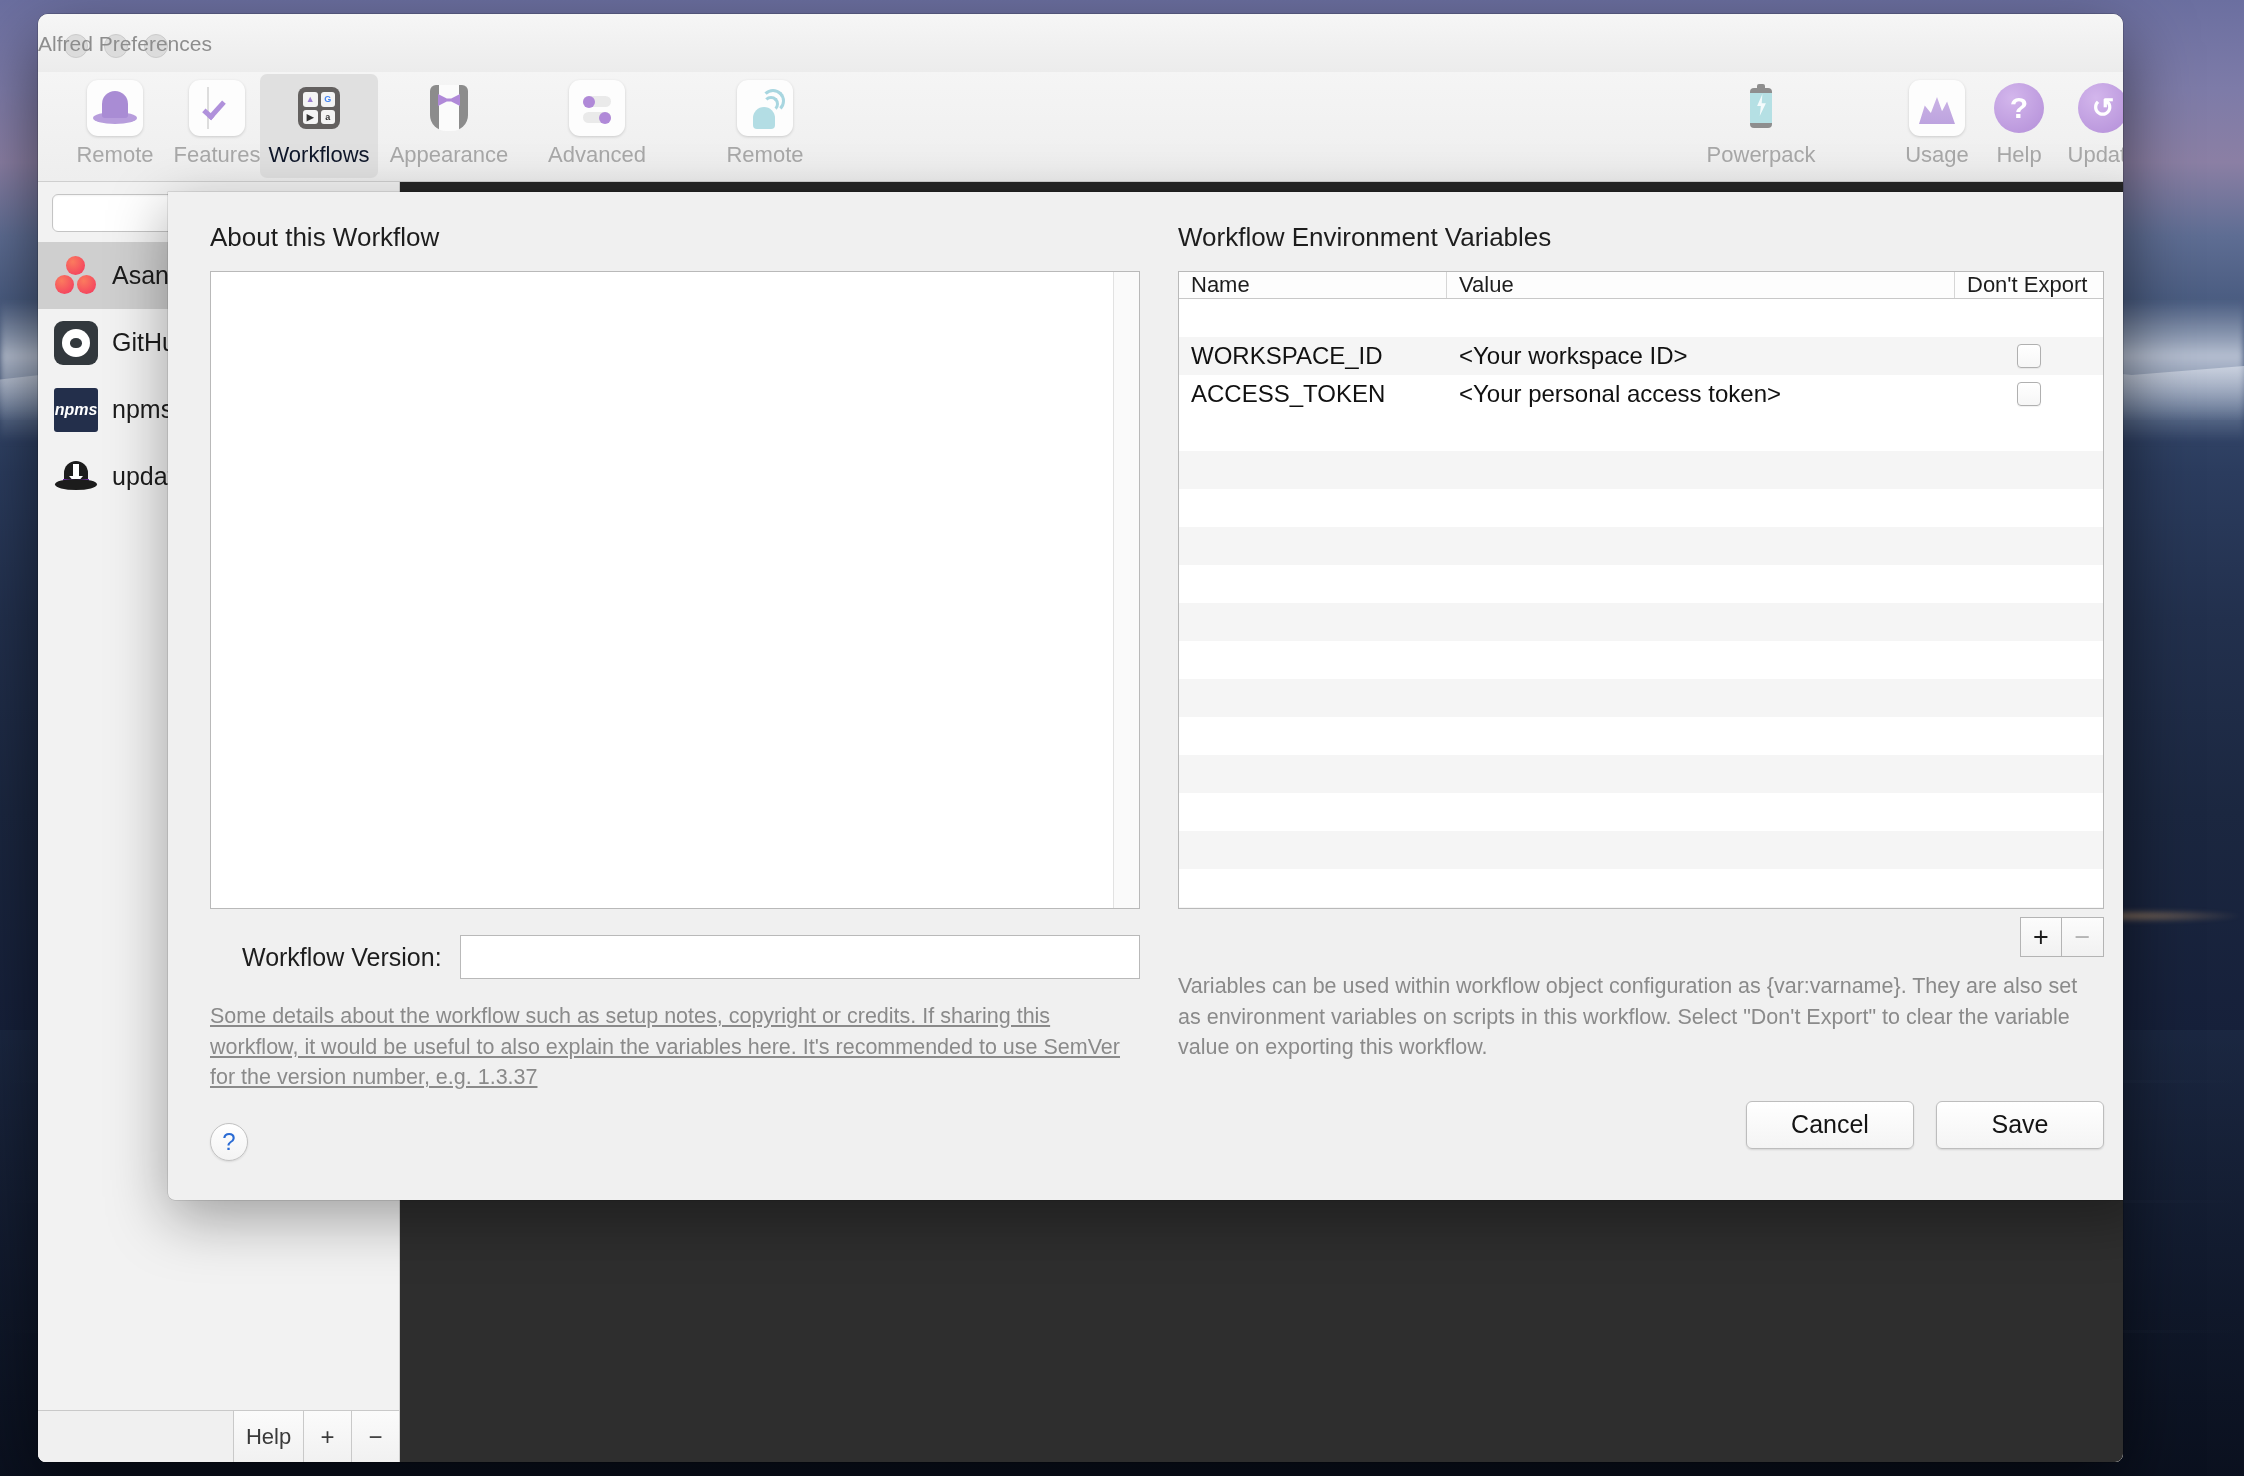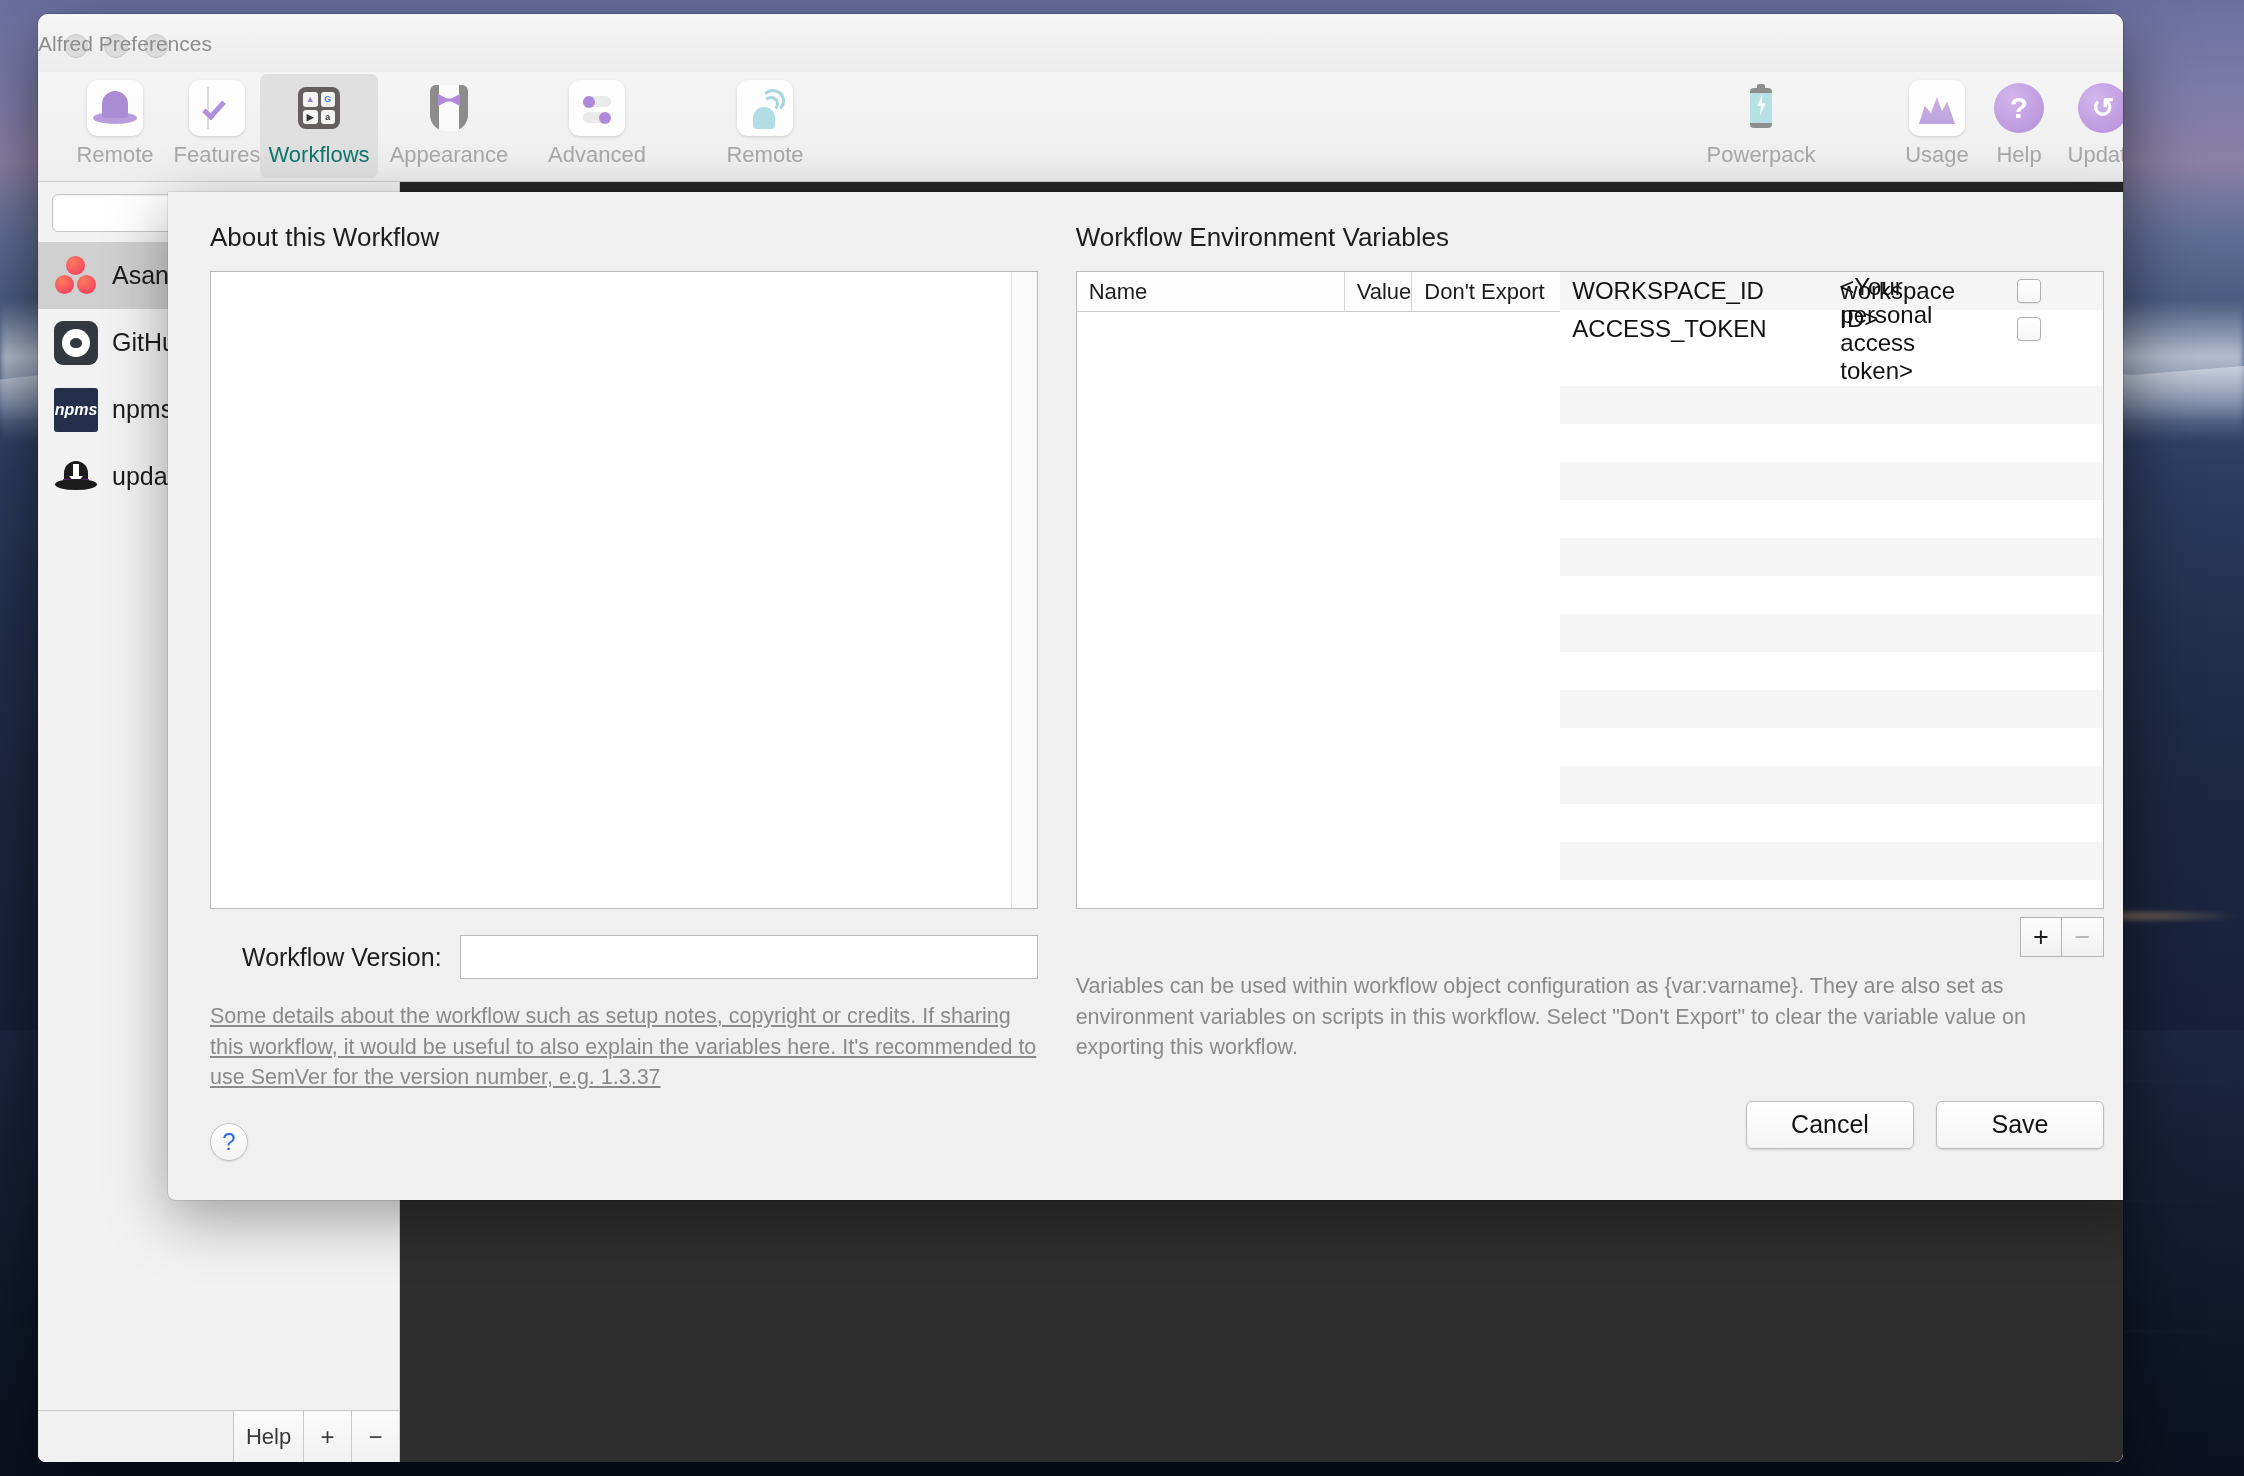--- a/index.html
+++ b/index.html
@@ -84,21 +84,21 @@
   .tb-item {
     position: absolute; top: 2px;
     width: 118px; height: 104px;
     display: flex; flex-direction: column; align-items: center; justify-content: flex-start;
     padding-top: 6px;
     border-radius: 7px;
   }
   .tb-item.selected { background: #e0e0e0; }
   .tb-icon { width: 56px; height: 56px; position: relative; }
   .tb-label { margin-top: 6px; font-size: 22px; color: #a8a8a8; white-space: nowrap; }
-  .tb-item.selected .tb-label { color: #0f766e; }
+  .tb-item.selected .tb-label { color: #0f172a; }
 
   
   .ico-card {
     position:absolute; inset:0; background:#fdfdfd; border-radius:11px;
     box-shadow:0 1px 3px rgba(0,0,0,0.16);
   }
   .hat-brim {
     position:absolute; left:6px; bottom:12px; width:44px; height:12px; border-radius:50%;
     background:#b79ddc;
   }
@@ -257,21 +257,21 @@
     margin-top: 30px; width: 38px; height: 38px; border-radius:50%;
     background: linear-gradient(180deg,#ffffff,#f3f3f3);
     border: 1px solid #c2c2c2; color:#2a6bd4; font-size:24px;
     display:flex; align-items:center; justify-content:center;
     box-shadow: 0 1px 2px rgba(0,0,0,0.1);
   }
 
   
   .var-table {
     background:#fff; border:1px solid #b9b9b9; height: 638px;
-    display:flex; flex-direction:row; overflow:hidden;
+    display:flex; flex-direction:column; overflow:hidden;gap:38px;
   }
   .vt-head { display:flex; height: 40px; background:#fdfdfd; border-bottom:1px solid #c8c8c8; }
   .vt-head div {
     font-size: 22px; color:#1d1d1d; display:flex; align-items:center; padding-left: 12px;
   }
   .c-name { width: 268px; border-right:1px solid #d6d6d6; }
   .c-value { flex:1; border-right:1px solid #d6d6d6; }
   .c-export { width: 148px; }
   .vt-body { flex:1; }
   .vt-row { display:flex; height: 38px; align-items:center; }

